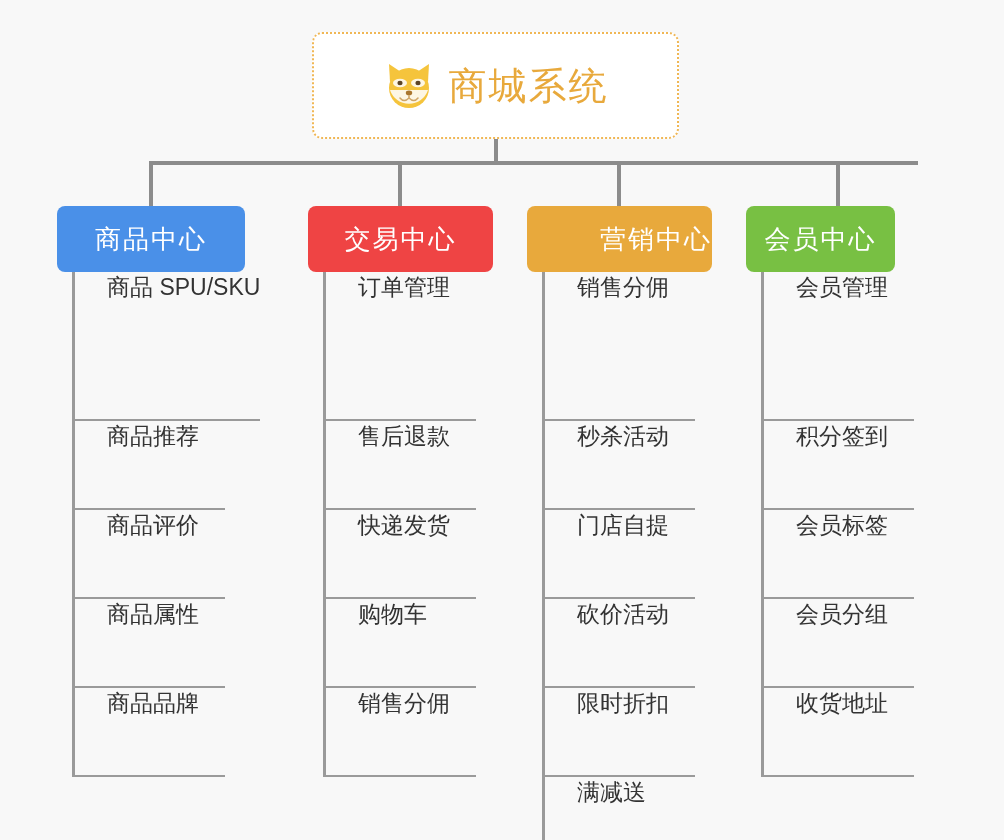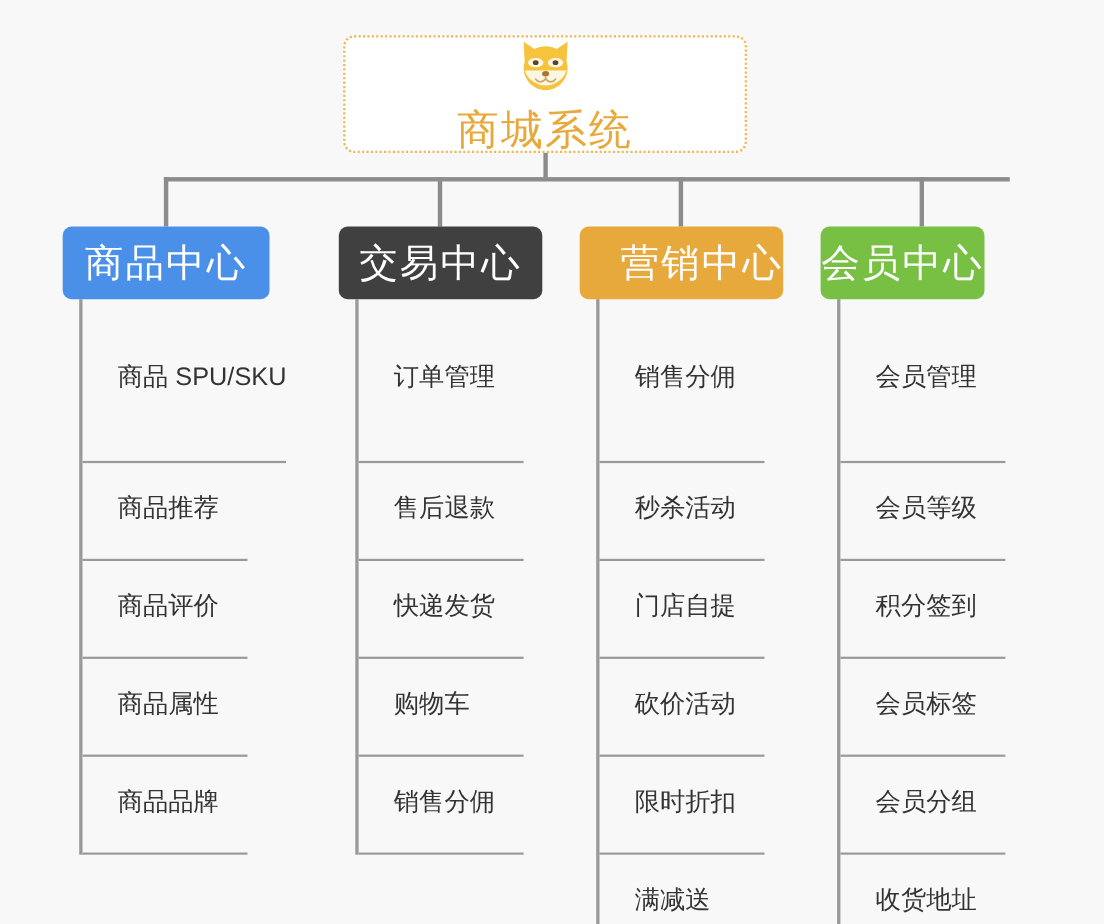--- a/index.html
+++ b/index.html
@@ -27,21 +27,20 @@
     border: 2px dotted #f0b755;
     border-radius: 10px;
     display: flex;
     align-items: center;
     justify-content: center;
   }
   #root-inner {
     display: flex;
     align-items: center;
     gap: 14px;
-    flex-direction: column;
   }
   .shiba {
     position: relative;
     width: 52px;
     height: 52px;
     flex: 0 0 auto;
   }
   .shiba svg { display: block; }
   #root-title {
     font-size: 38px;
@@ -78,36 +77,36 @@
     position: absolute;
     top: 206px;
   }
   .cat-header {
     height: 66px;
     border-radius: 8px;
     display: flex;
     align-items: center;
     justify-content: center;
     color: #ffffff;
-    font-size: 35px;
+    font-size: 26px;
     letter-spacing: 2px;
     box-sizing: border-box;
   }
   .item-list {
     margin-top: 0;
     border-left: 3px solid #9a9a9a;
     margin-left: 15px;
     padding-top: 0;
   }
   .item {
     height: 89px;
     box-sizing: border-box;
     border-bottom: 2px solid #9a9a9a;
     display: flex;
-    align-items: center;
+    align-items: flex-start;
     padding-left: 32px;
     padding-bottom: 6px;
     font-size: 23px;
     color: #333333;
     white-space: nowrap;
     width: max-content;
     min-width: 150px;
   }
   .item:first-child { height: 149px; }
 </style>
@@ -165,21 +164,21 @@
         </div>
         <div class="item">
           <span>商品属性</span>
         </div>
         <div class="item">
           <span>商品品牌</span>
         </div>
       </div>
     </div>
     <div class="column" style="left: 308px; width: 185px;">
-      <div class="cat-header" style="background: #404040; width: 185px;">
+      <div class="cat-header" style="background: #ef4444; width: 185px;">
         <span>交易中心</span>
       </div>
       <div class="item-list">
         <div class="item">
           <span>订单管理</span>
         </div>
         <div class="item">
           <span>售后退款</span>
         </div>
         <div class="item">
@@ -220,23 +219,20 @@
     </div>
     <div class="column" style="left: 746px; width: 185px;">
       <div class="cat-header" style="background: rgb(120, 192, 67); width: 149px;">
         <span>会员中心</span>
       </div>
       <div class="item-list">
         <div class="item">
           <span>会员管理</span>
         </div>
         <div class="item">
-          <span>会员等级</span>
-        </div>
-        <div class="item">
           <span>积分签到</span>
         </div>
         <div class="item">
           <span>会员标签</span>
         </div>
         <div class="item">
           <span>会员分组</span>
         </div>
         <div class="item">
           <span>收货地址</span>

